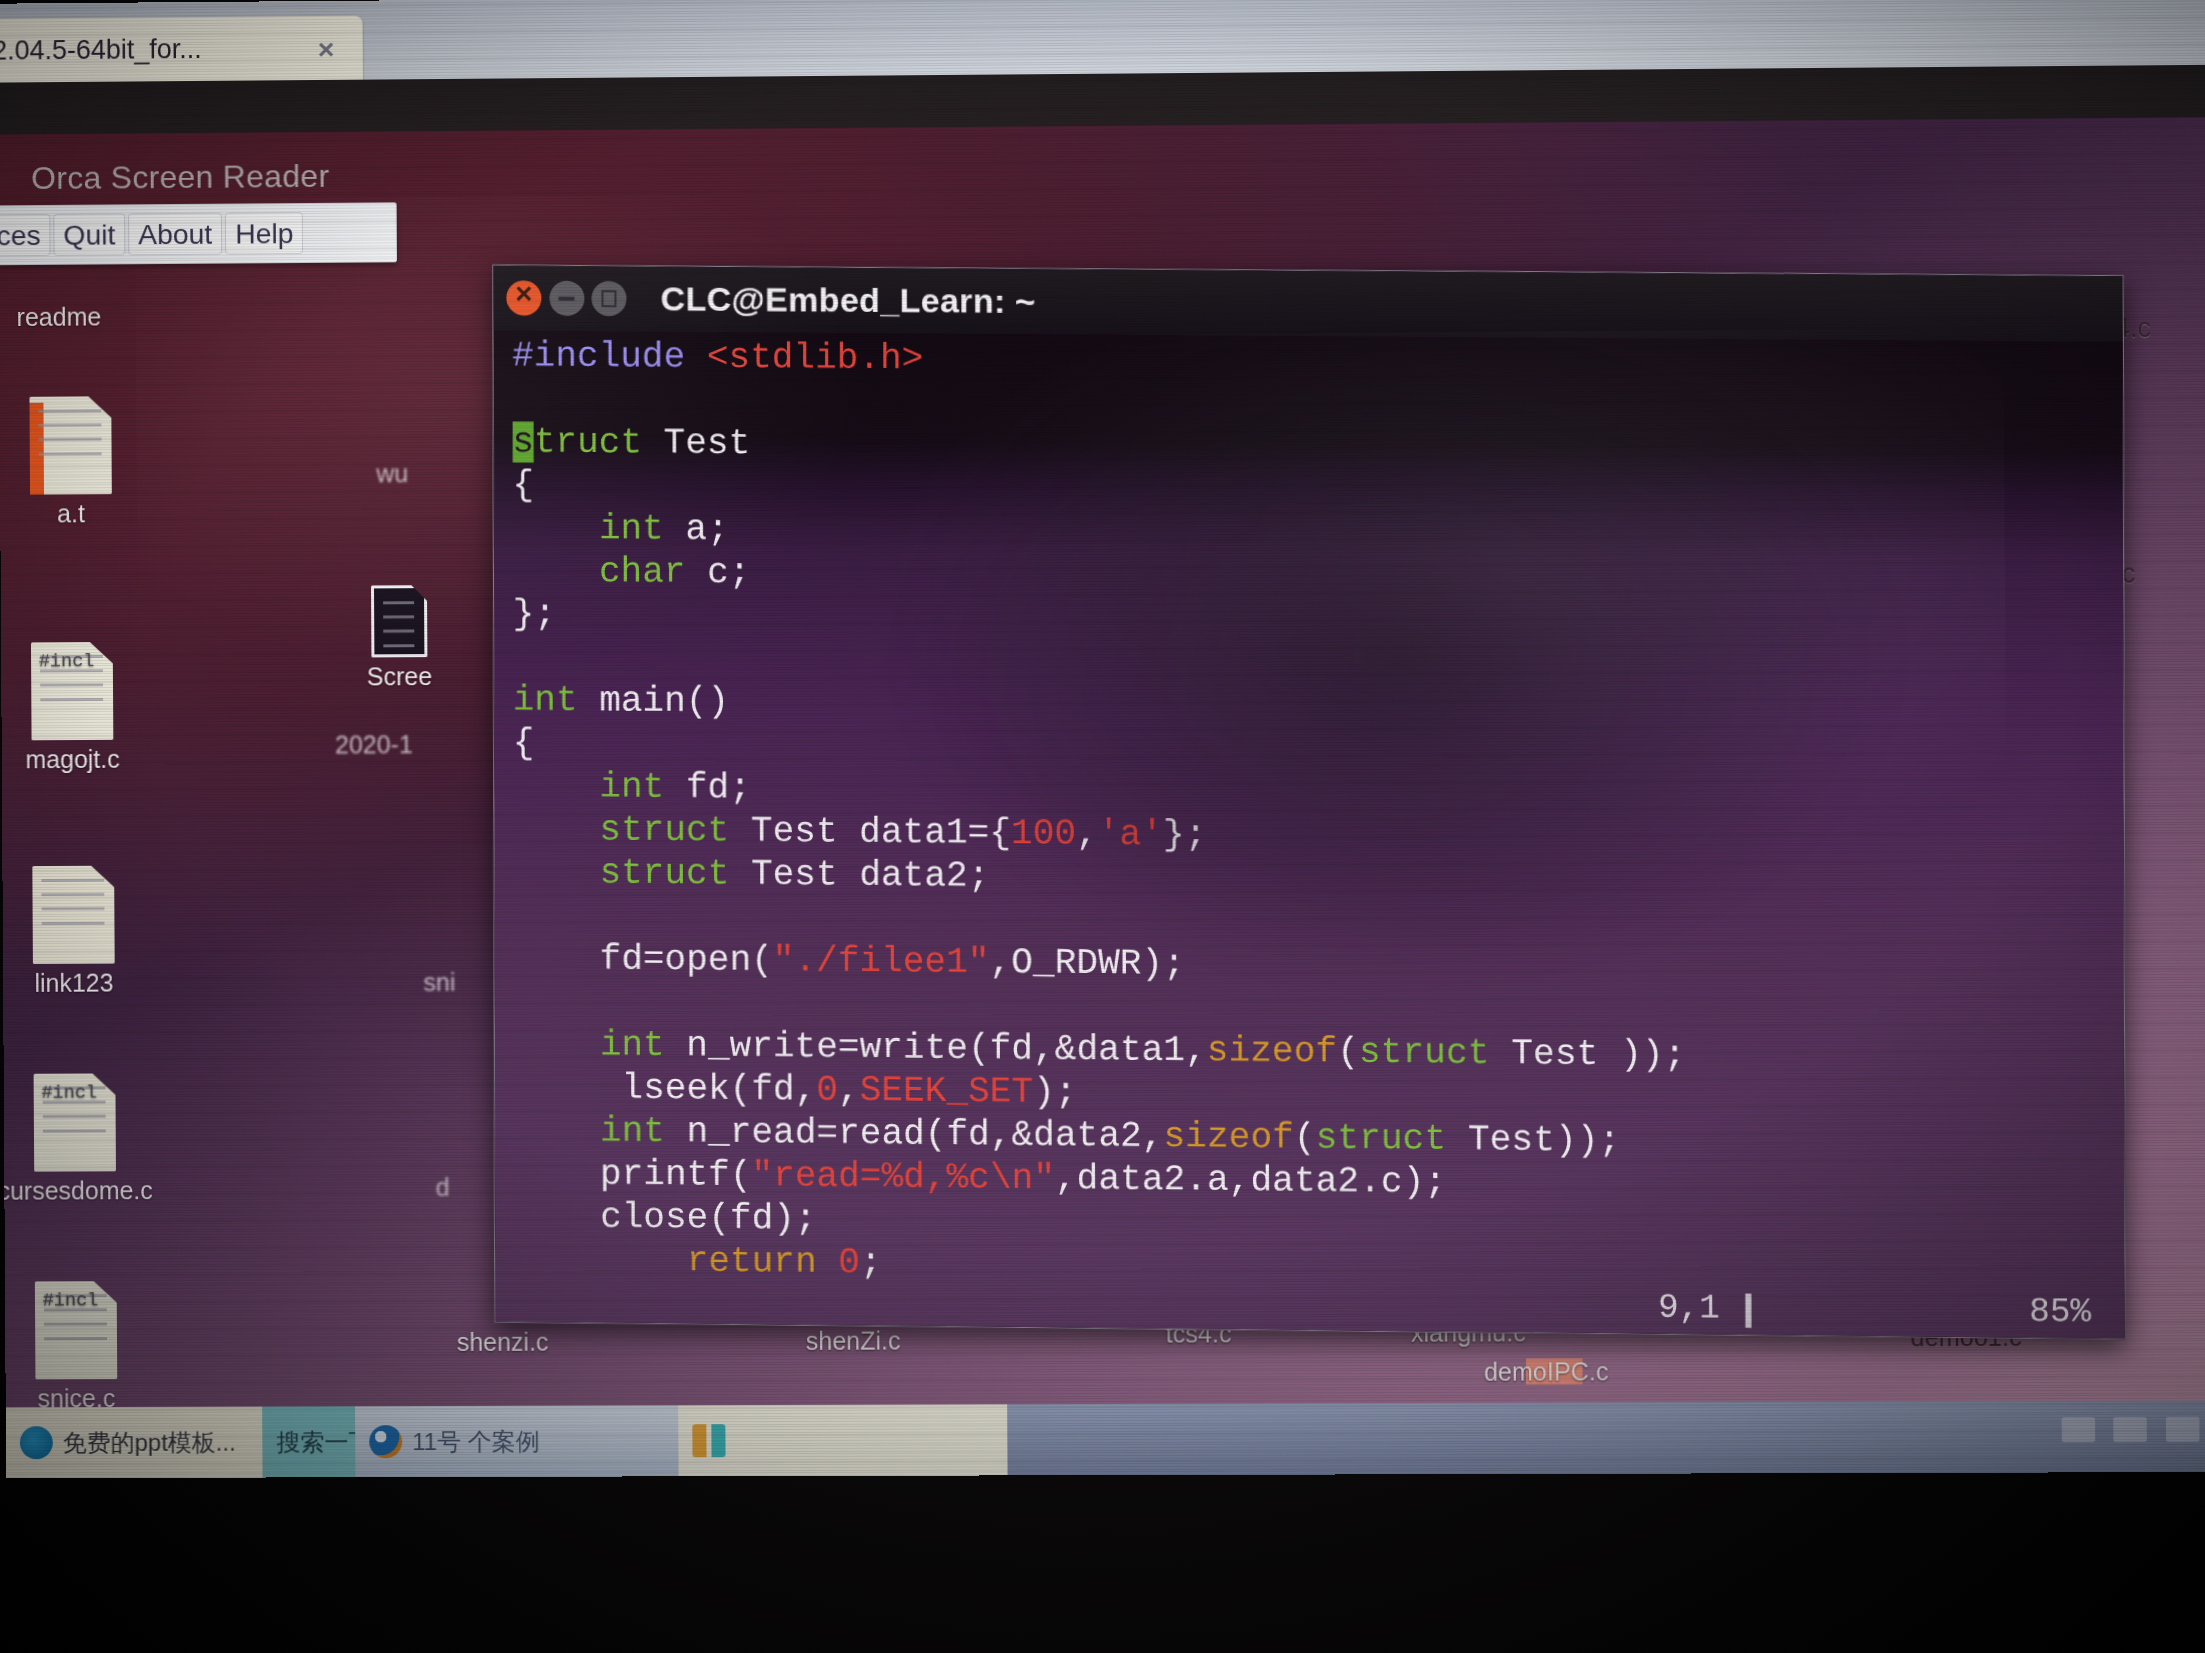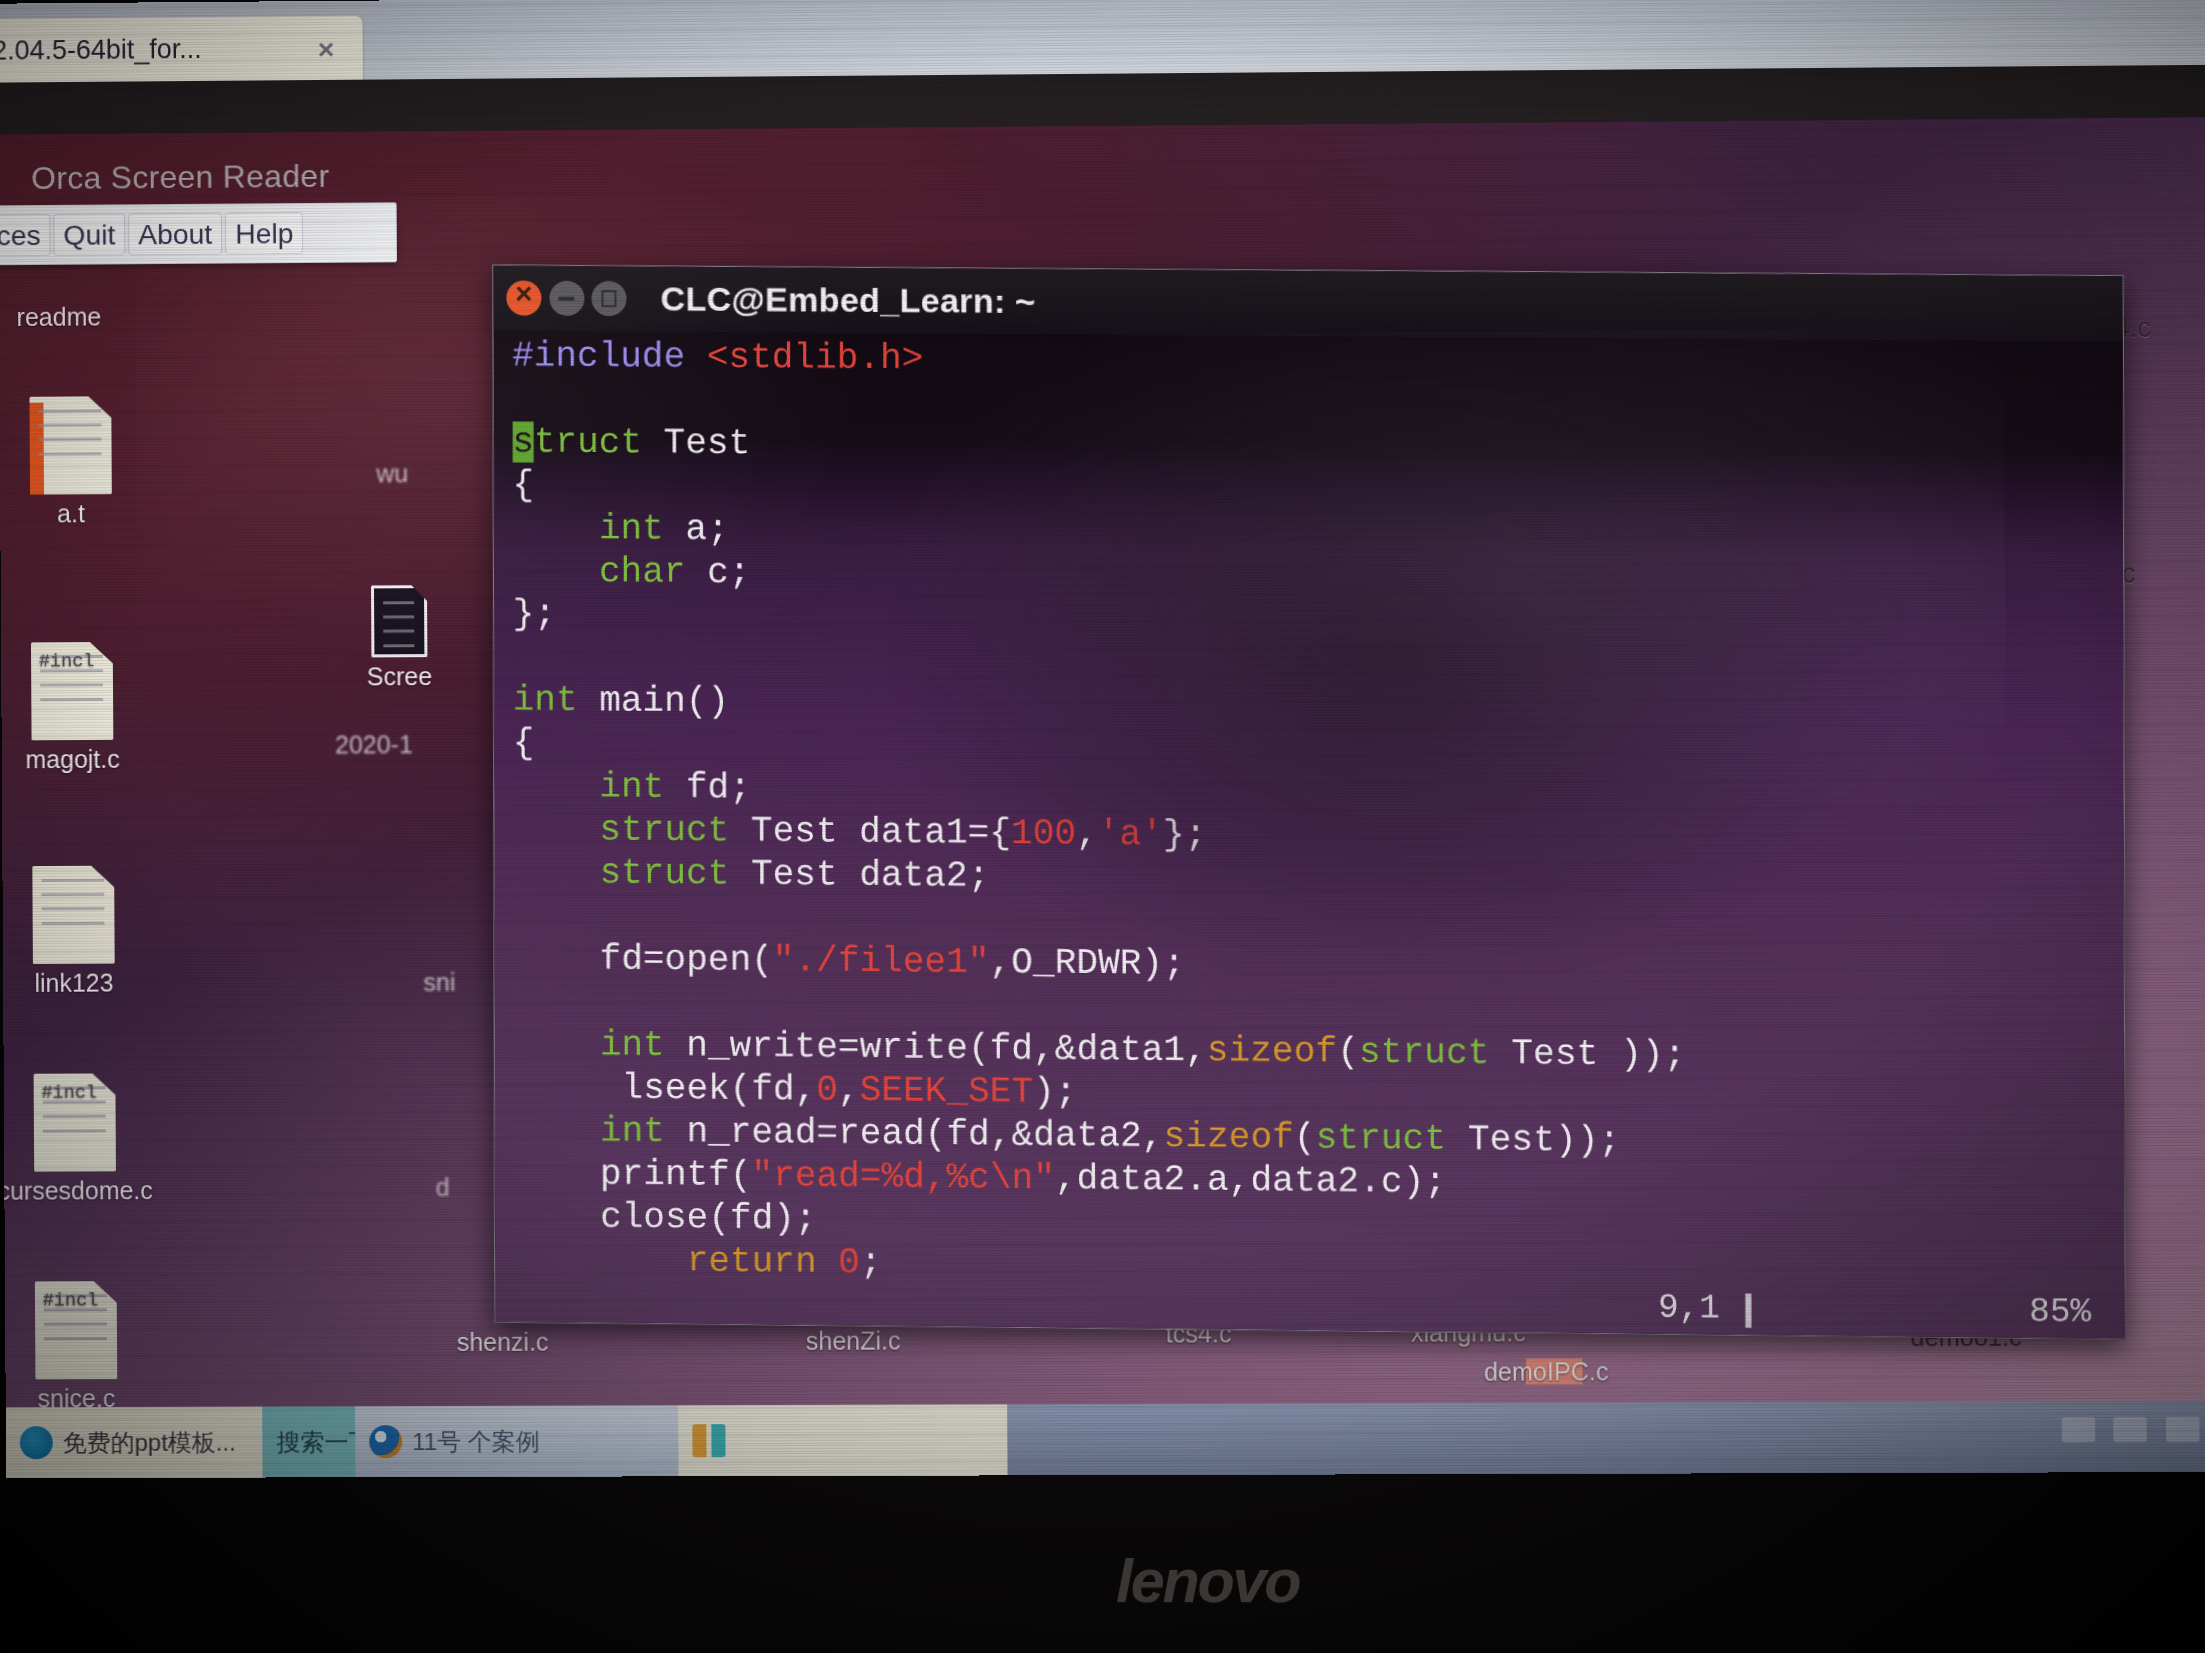--- a/index.html
+++ b/index.html
@@ -205,21 +205,20 @@
   
   .reflect{position:absolute;left:864px;top:164px;width:1176px;height:820px;
      background:radial-gradient(ellipse 60% 55% at 45% 45%, rgba(10,5,12,.55), rgba(10,5,12,0) 70%);
      pointer-events:none;filter:blur(16.4px);}
 </style>
 </head>
 <body>
 
 <div id="photo">
   <div class="bezel"></div>
-  <div class="lenovo">lenovo</div>
 
   <div id="screen">
 
     <div class="host">
       <div class="host-top">
         <div class="browser-tab">
           <span class="tabtxt">tu-12.04.5-64bit_for...</span>
           <span class="tabx">×</span>
         </div>
       </div>

